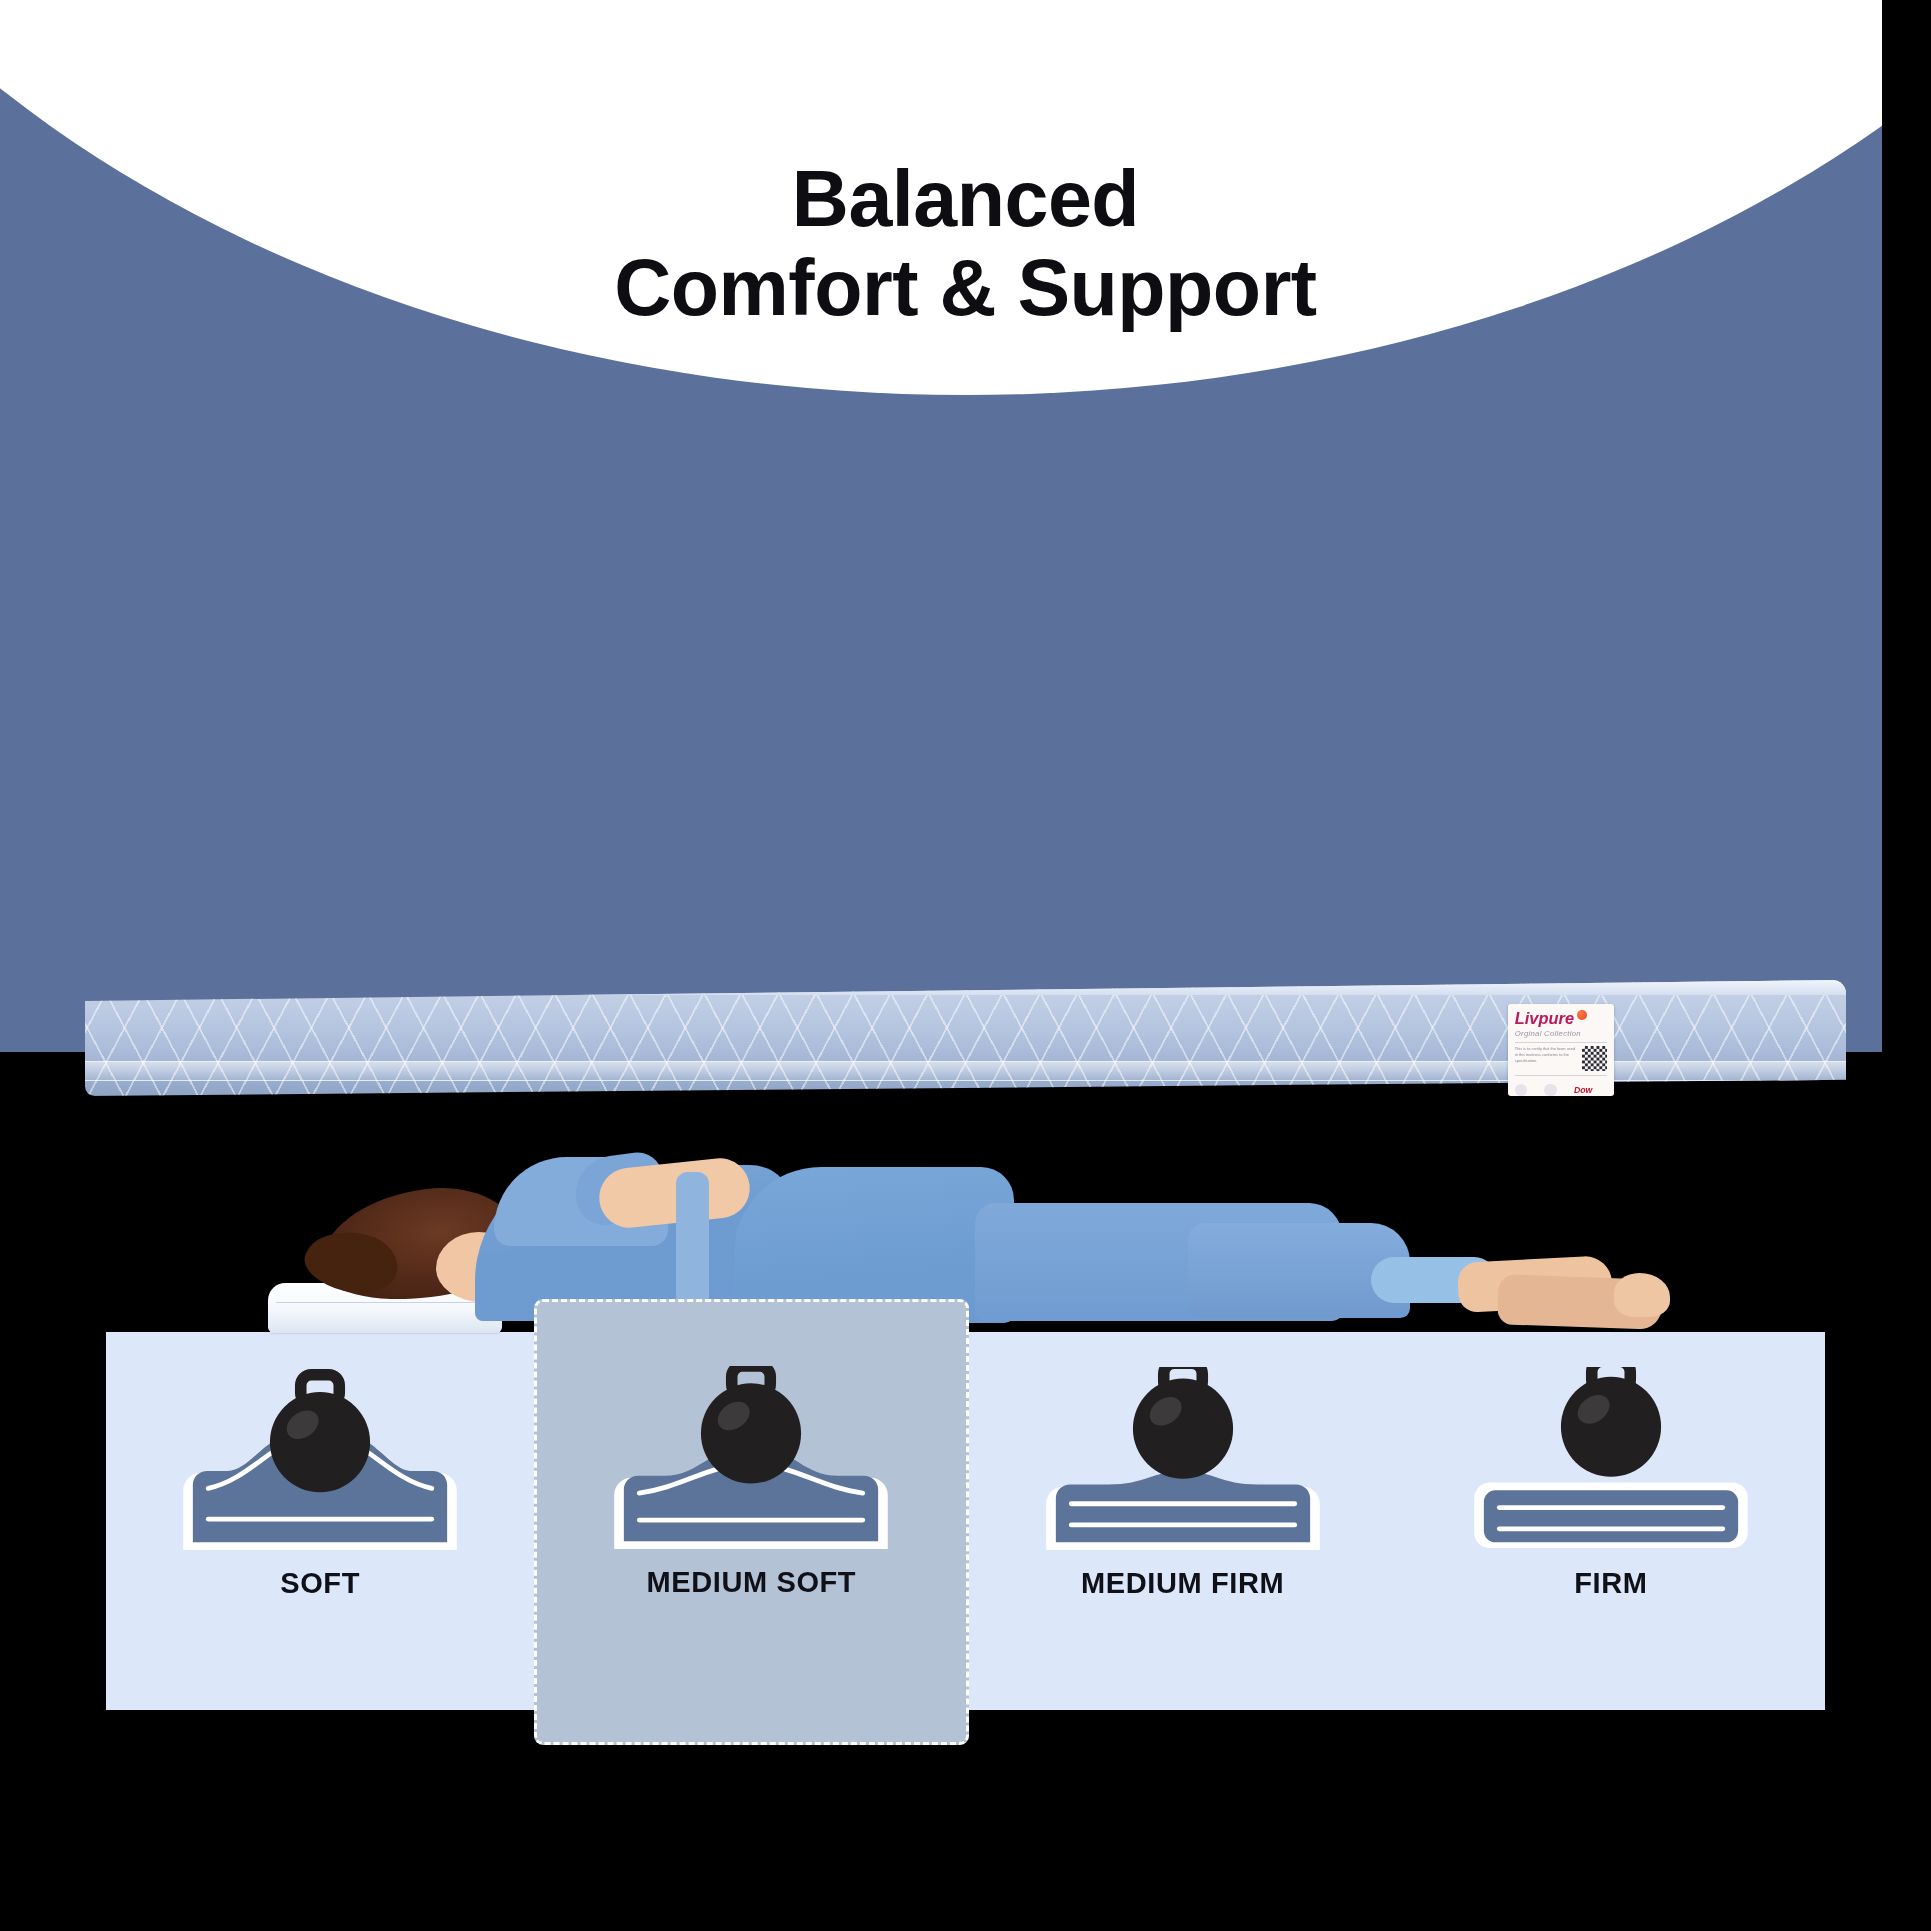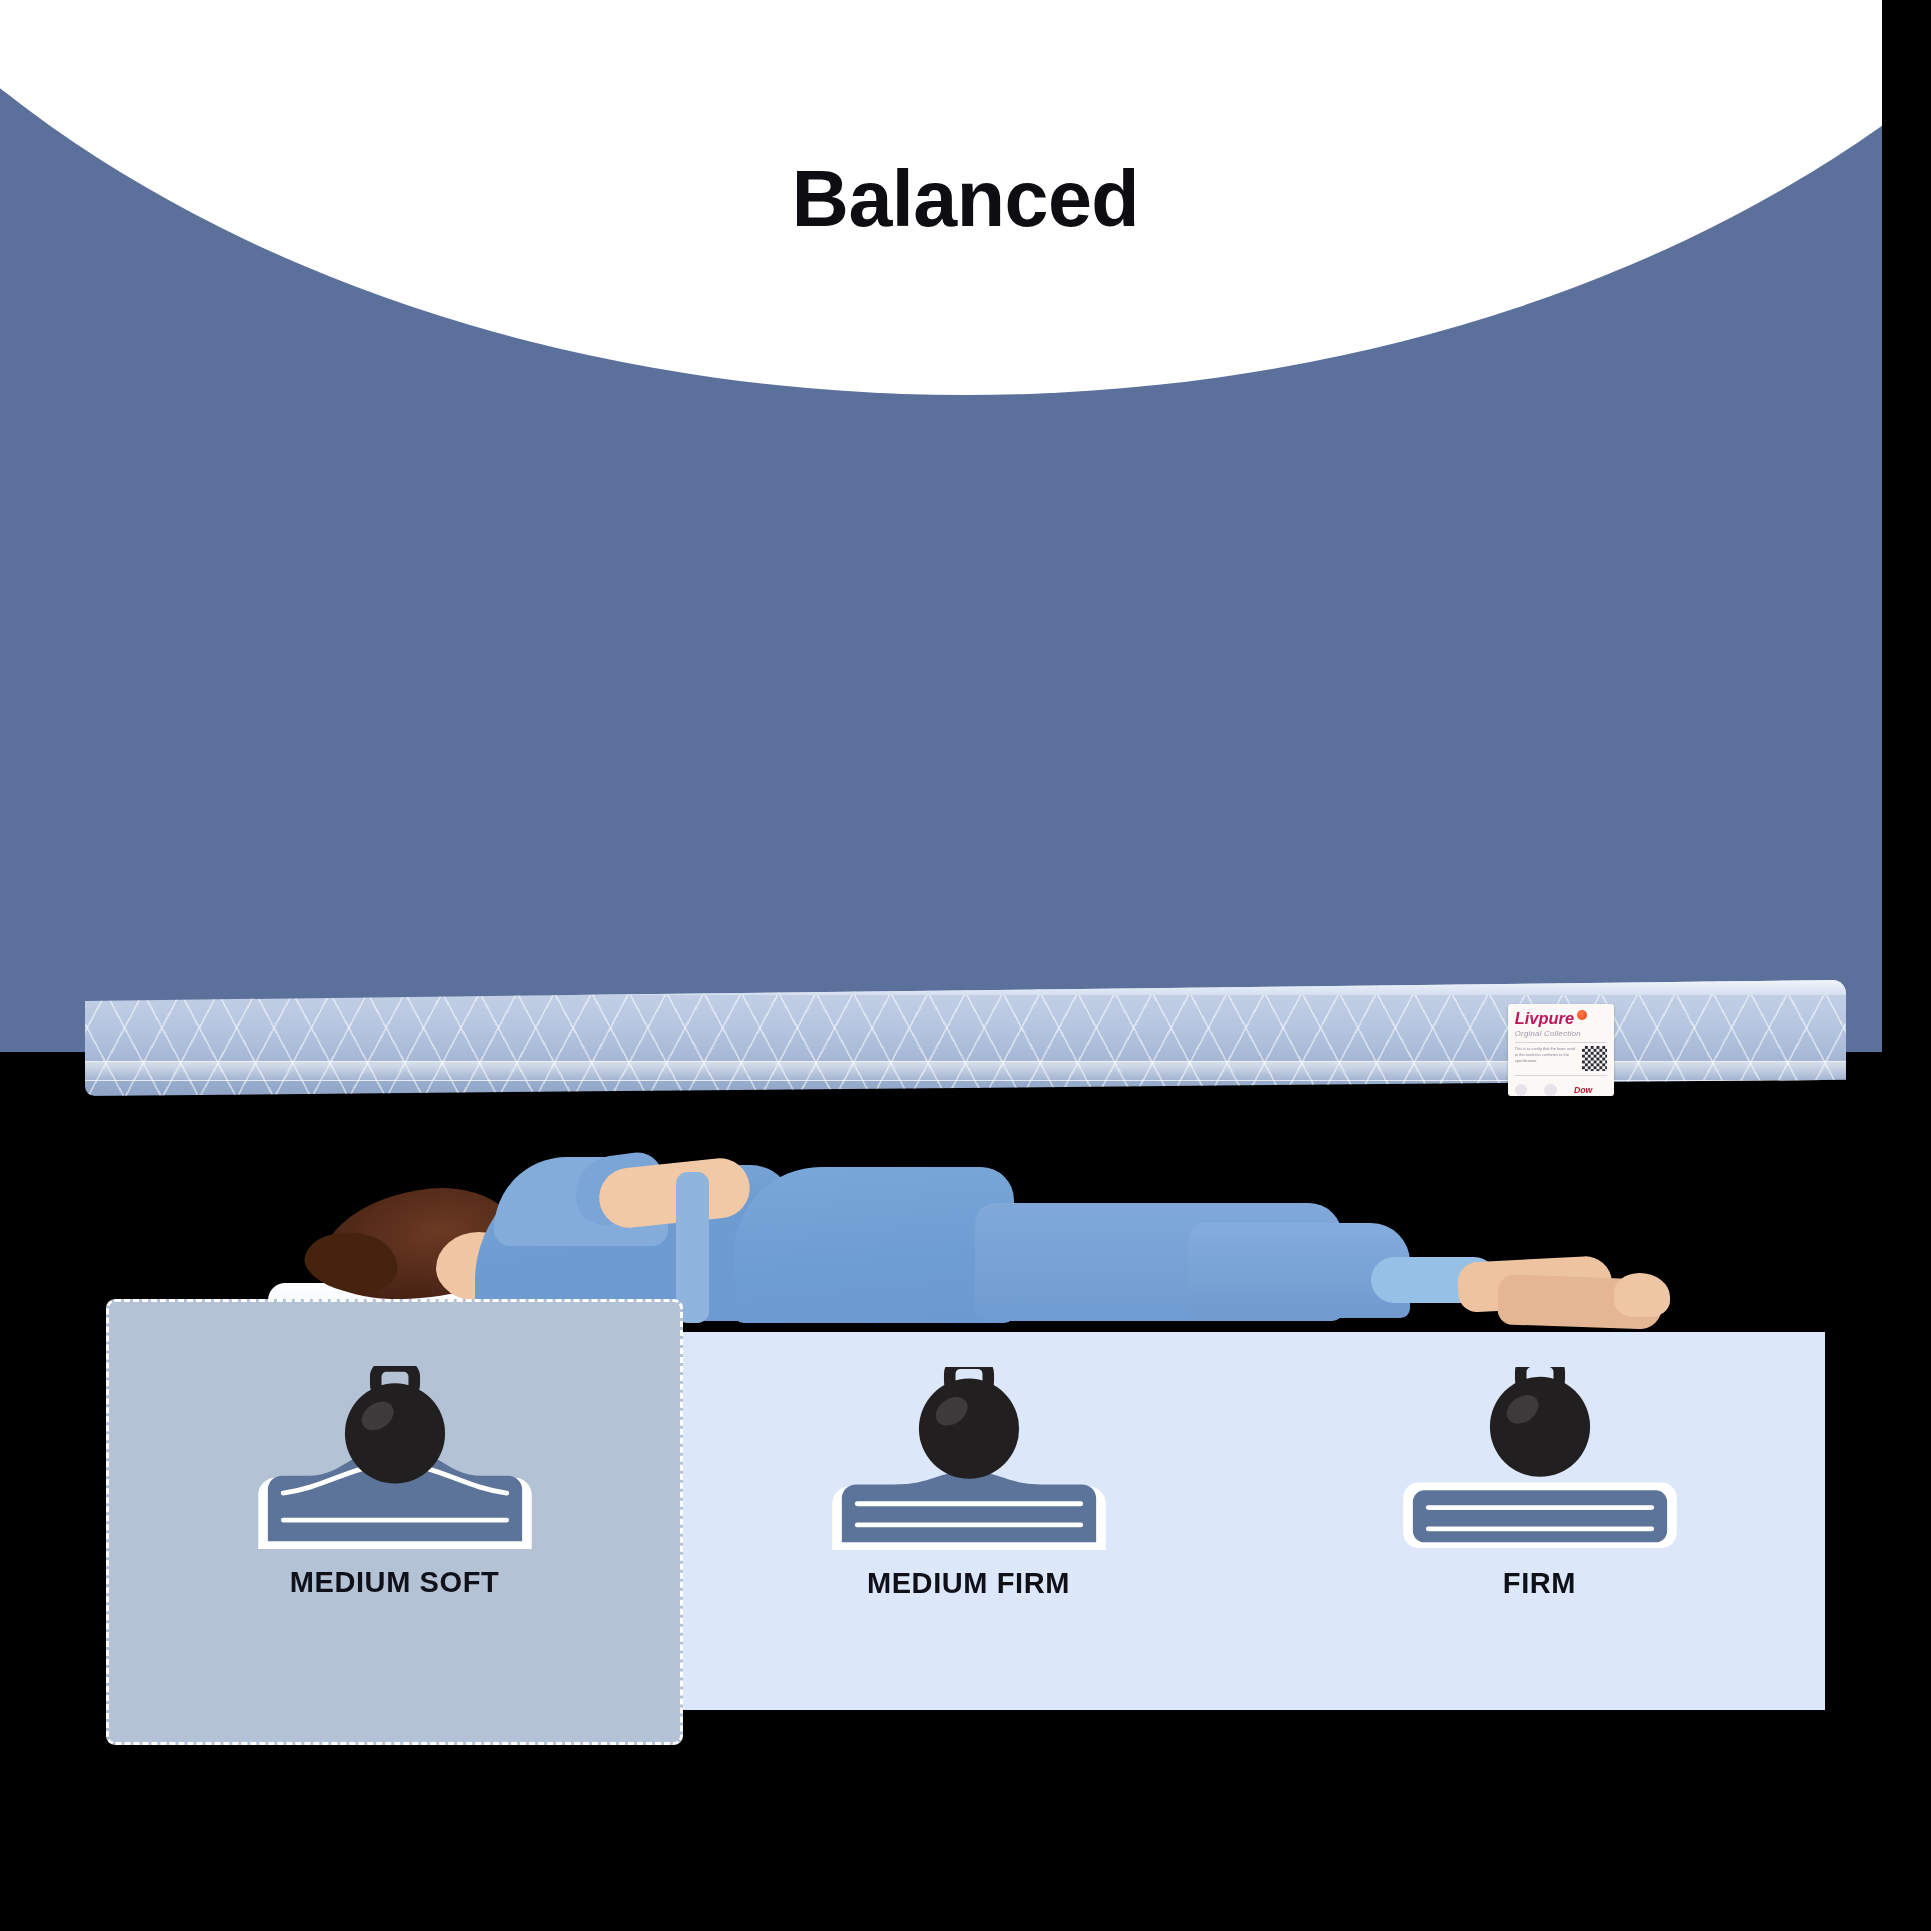--- a/index.html
+++ b/index.html
@@ -190,20 +190,21 @@
 <body>
 
 <div id="root">
 
   <div class="hero">
     <div class="hero-white-arc"></div>
   </div>
 
   <h1 class="headline">
     <span>Balanced</span>
+    <span class="l2">Comfort &amp; Support</span>
   </h1>
 
   <div class="scene">
 
     <div class="person">
       <div class="p hair"></div>
       <div class="p hair2"></div>
       <div class="p face"></div>
       <div class="p torso"></div>
       <div class="p shoulder"></div>
@@ -247,20 +248,35 @@
     </div>
     <div class="ht-bottom"></div>
   </div>
 
   <div class="lower"></div>
 
   <div class="firm-panel"></div>
 
   <div class="cards">
 
+    <div class="card">
+      <div class="icon-wrap">
+        <svg viewBox="0 0 300 190">
+          <path d="M8 188 L8 120 C8 110 16 102 26 102 L50 102 C78 102 92 54 150 54 C208 54 222 102 250 102 L274 102 C284 102 292 110 292 120 L292 188 Z" fill="#FFFFFF" transform="translate(0,8)"></path>
+          <path d="M18 182 L18 122 C18 114 25 108 33 108 L54 108 C80 108 94 62 150 62 C206 62 220 108 246 108 L267 108 C275 108 282 114 282 122 L282 182 Z" fill="#5C7499"></path>
+          <path d="M34 126 C70 118 92 90 118 78" stroke="#FFFFFF" stroke-width="5" fill="none" stroke-linecap="round"></path>
+          <path d="M182 78 C208 90 230 118 266 126" stroke="#FFFFFF" stroke-width="5" fill="none" stroke-linecap="round"></path>
+          <line x1="34" y1="158" x2="266" y2="158" stroke="#FFFFFF" stroke-width="5" stroke-linecap="round"></line>
+          <rect x="130" y="8" width="40" height="30" rx="11" fill="none" stroke="#221F20" stroke-width="12"></rect>
+          <circle cx="150" cy="78" r="52" fill="#221F20"></circle>
+          <ellipse cx="132" cy="60" rx="18" ry="13" fill="#3C3A3B" transform="rotate(-35 132 60)"></ellipse>
+        </svg>
+      </div>
+      <div class="card-label">SOFT</div>
+    </div>
 
     <div class="card selected">
       <div class="icon-wrap">
         <svg viewBox="0 0 300 190">
           <path d="M8 188 L8 126 C8 116 16 108 26 108 L58 108 C96 108 106 74 150 74 C194 74 204 108 242 108 L274 108 C284 108 292 116 292 126 L292 188 Z" fill="#FFFFFF" transform="translate(0,8)"></path>
           <path d="M18 182 L18 128 C18 120 25 114 33 114 L60 114 C98 114 108 82 150 82 C192 82 202 114 240 114 L267 114 C275 114 282 120 282 128 L282 182 Z" fill="#5C7499"></path>
           <path d="M34 132 C78 126 104 104 150 100 C196 104 222 126 266 132" stroke="#FFFFFF" stroke-width="5" fill="none" stroke-linecap="round"></path>
           <line x1="34" y1="160" x2="266" y2="160" stroke="#FFFFFF" stroke-width="5" stroke-linecap="round"></line>
           <rect x="130" y="0" width="40" height="30" rx="11" fill="none" stroke="#221F20" stroke-width="12"></rect>
           <circle cx="150" cy="70" r="52" fill="#221F20"></circle>

